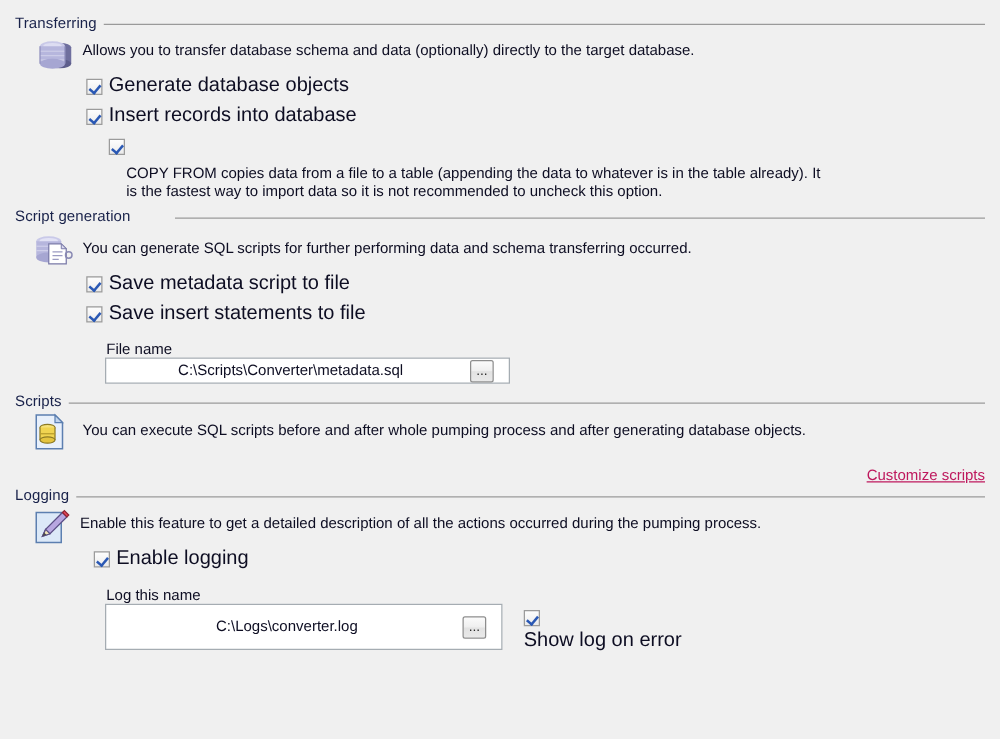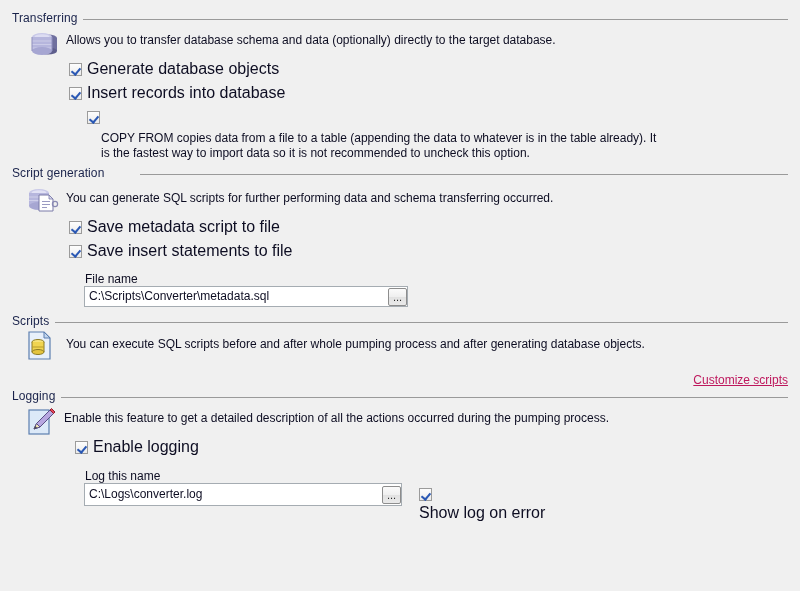--- a/index.html
+++ b/index.html
@@ -96,21 +96,22 @@
     color: #0d0d22;
     white-space: nowrap;
   }
   .textbox {
     position: absolute;
     box-sizing: border-box;
     background: #ffffff;
     border: 1px solid #a5acb2;
     display: flex;
     align-items: center;
-    padding: 0 0 0 4px;
+    padding: 0 12px 0 4px;
+    text-align: center;
   }
   .textbox .tb-value {
     flex: 1 1 auto;
     font-size: 12px;
     line-height: 15px;
     color: #0d0d22;
     white-space: nowrap;
     overflow: hidden;
     position: relative;
   }
@@ -279,21 +280,21 @@
 
 <div class="abs desc" style="left:64px; top:411px;">Enable this feature to get a detailed description of all the actions occurred during the pumping process.</div>
 
 <div class="cb-row" style="left:75px; top:440px;">
   <span class="cbox"></span>
   <span class="cb-label">Enable logging</span>
 </div>
 
 <div class="field-label" style="left:85px; top:469px;">Log this name</div>
 
-<div class="textbox" style="left:84px; top:483px; width:318px; height:23px;">
+<div class="textbox" style="left:84px; top:483px; width:318px; height:37px;">
   <span class="tb-value">C:\Logs\converter.log</span>
   <span class="browse-btn">...</span>
 </div>
 
 <div class="cb-row" style="left:419px; top:487px;flex-direction:column;">
   <span class="cbox"></span>
   <span class="cb-label">Show log on error</span>
 </div>
 
 </body></html>

